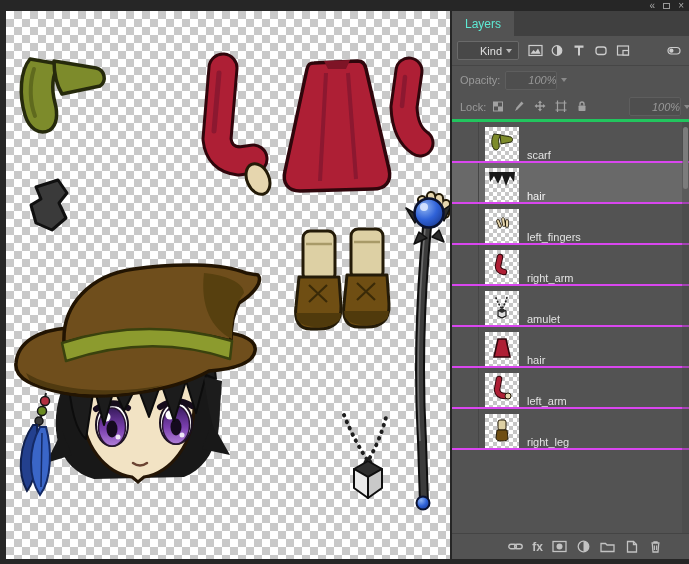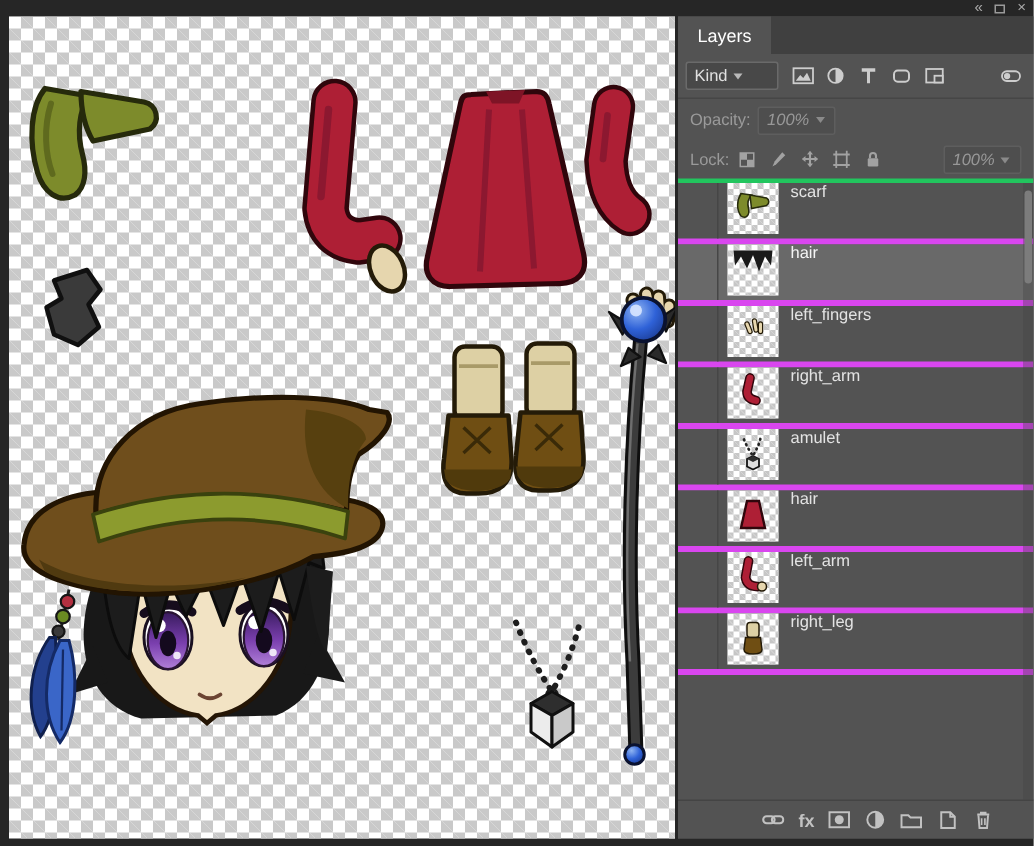--- a/index.html
+++ b/index.html
@@ -18,44 +18,44 @@
   .canvas-area{width:444px;margin:0 0 5px 6px;position:relative;background-color:#fff;
     background-image:linear-gradient(45deg,#c9c9c9 25%,transparent 25%,transparent 75%,#c9c9c9 75%),
                      linear-gradient(45deg,#c9c9c9 25%,transparent 25%,transparent 75%,#c9c9c9 75%);
     background-size:16px 16px;background-position:0 0,8px 8px;}
   .canvas-area > svg{display:block;}
 
   
   .layers-panel{width:237px;margin:0 0 5px 2px;background:#535353;display:flex;flex-direction:column;
     font-size:11px;color:#ddd;}
   .panel-tabs{flex:0 0 25px;background:#404040;display:flex;align-items:stretch;}
-  .tab{background:#535353;padding:0 13px;display:flex;align-items:center;font-size:12px;color:#ffffff;}
+  .tab{background:#535353;padding:0 13px;display:flex;align-items:center;font-size:12px;color:#5eead4;}
 
   .filter-row{flex:0 0 30px;display:flex;align-items:center;gap:2px;padding:0 5px;border-bottom:1px solid #464646;}
   .select{height:19px;background:#484848;border:1px solid #6a6a6a;border-radius:2px;display:flex;
-    align-items:center;padding:0 5px;color:#e0e0e0;}
+    align-items:center;padding:0 22px;color:#e0e0e0;}
   .select.disabled{color:#989898;border-color:#5e5e5e;background:#4e4e4e;}
   .caret{width:0;height:0;border-left:3.5px solid transparent;border-right:3.5px solid transparent;
     border-top:4px solid #b9b9b9;margin-left:4px;flex:0 0 auto;}
   .select.disabled .caret{border-top-color:#8a8a8a;}
   .kind{width:62px;margin-right:4px;}
   .icon-btn{height:19px;min-width:20px;display:flex;align-items:center;justify-content:center;border-radius:2px;}
   .toggle-right{margin-left:auto;}
 
   .blend-row{flex:0 0 28px;display:flex;align-items:center;padding:0 8px;gap:5px;}
   .blend{width:98px;}
   .opacity,.fill{width:52px;font-style:italic;}
   .lbl{color:#9a9a9a;white-space:nowrap;}
 
   .lock-row{flex:0 0 28px;display:flex;align-items:center;padding:0 8px;gap:2px;border-bottom:3px solid #22c55e;}
   .lock-row .icon-btn{min-width:19px;}
   .lock-row .fill{margin-left:auto;}
 
   .layer-list{flex:1;position:relative;overflow:hidden;}
-  .layer-row{height:41px;display:flex;align-items:flex-start;border-bottom:4px solid #d946ef;background:#535353;}
+  .layer-row{height:41px;display:flex;align-items:flex-end;border-bottom:2px solid #d946ef;background:#535353;}
   .layer-row.selected{background:#696969;}
   .eye-cell{width:27px;align-self:stretch;border-right:1px solid #464646;display:flex;align-items:center;justify-content:center;flex:0 0 27px;}
   .thumb{width:34px;height:34px;margin:0 8px 0 6px;flex:0 0 34px;background-color:#fff;
     background-image:linear-gradient(45deg,#c6c6c6 25%,transparent 25%,transparent 75%,#c6c6c6 75%),
                      linear-gradient(45deg,#c6c6c6 25%,transparent 25%,transparent 75%,#c6c6c6 75%);
     background-size:8px 8px;background-position:0 0,4px 4px;}
   .thumb svg{display:block;}
   .layer-name{color:#e3e3e3;}
   .layer-row.selected .layer-name{color:#f4f4f4;}
 

